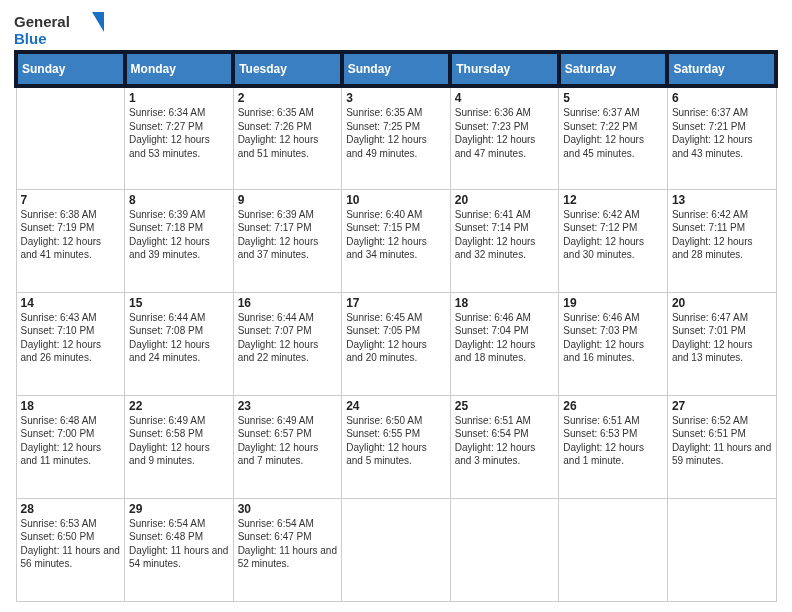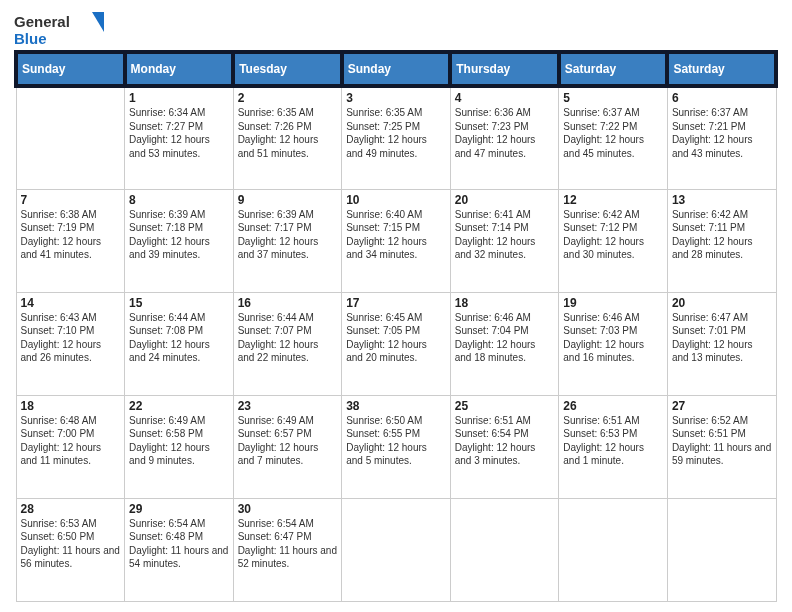--- a/index.html
+++ b/index.html
@@ -212,21 +212,21 @@
           </td>
           <td>
             <span class="day-number">22</span>
             <div class="day-info">Sunrise: 6:49 AM<br>Sunset: 6:58 PM<br>Daylight: 12 hours and 9 minutes.</div>
           </td>
           <td>
             <span class="day-number">23</span>
             <div class="day-info">Sunrise: 6:49 AM<br>Sunset: 6:57 PM<br>Daylight: 12 hours and 7 minutes.</div>
           </td>
           <td>
-            <span class="day-number">38</span>
+            <span class="day-number">24</span>
             <div class="day-info">Sunrise: 6:50 AM<br>Sunset: 6:55 PM<br>Daylight: 12 hours and 5 minutes.</div>
           </td>
           <td>
             <span class="day-number">25</span>
             <div class="day-info">Sunrise: 6:51 AM<br>Sunset: 6:54 PM<br>Daylight: 12 hours and 3 minutes.</div>
           </td>
           <td>
             <span class="day-number">26</span>
             <div class="day-info">Sunrise: 6:51 AM<br>Sunset: 6:53 PM<br>Daylight: 12 hours and 1 minute.</div>
           </td>

